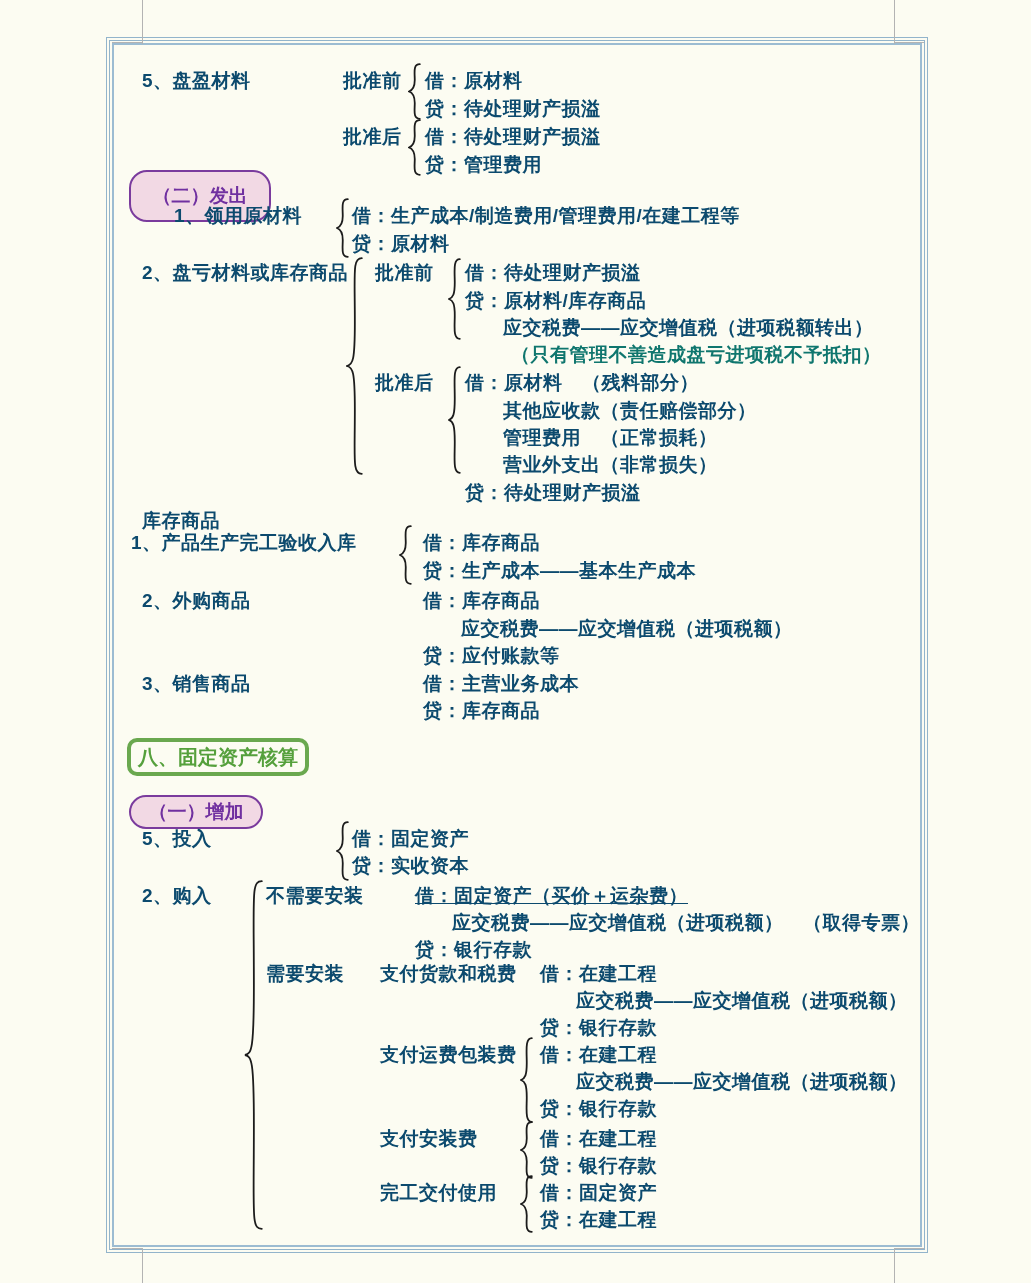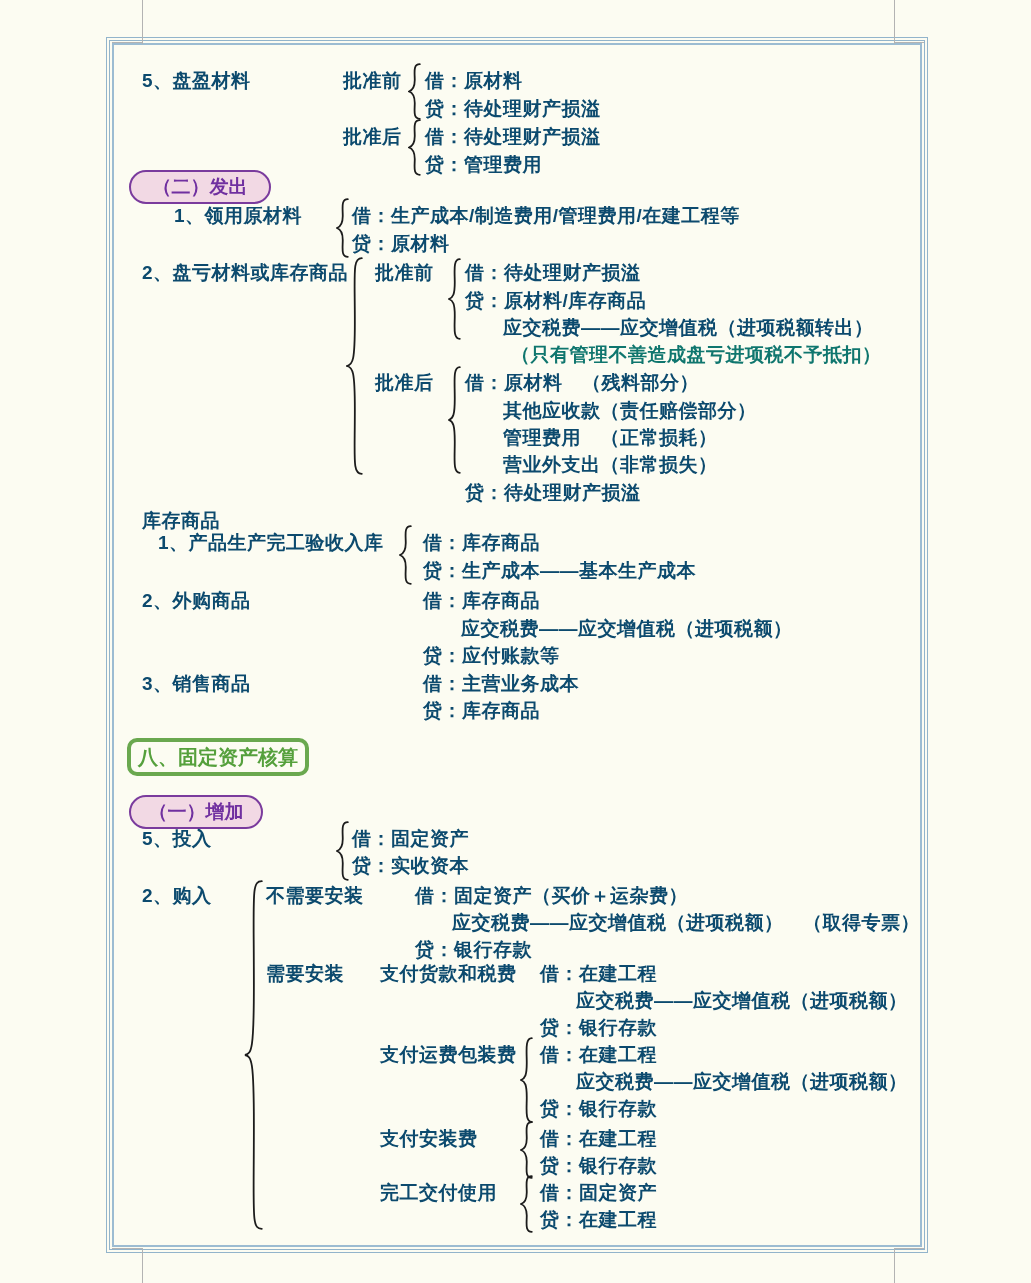--- a/index.html
+++ b/index.html
@@ -54,21 +54,21 @@
     <path d="M 11.8 1.2
              C 4.94 1.2, 6.76 9.120000000000001, 6.76 17.099999999999998
              C 6.76 23.5, 5.2 27, 1 28.5
              C 5.2 30, 6.76 33.5, 6.76 39.9
              C 6.76 47.879999999999995, 4.94 55.8, 11.8 55.8" fill="none" stroke="#1c1c1c" stroke-width="1.8" stroke-linecap="round"></path>
       </svg>
     </div>
   <div class="t" style="left:425px;top:124px;">借：待处理财产损溢</div>
   <div class="t" style="left:425px;top:152px;">贷：管理费用</div>
 
-  <div class="badge badge-purple" style="left:129px;top:170px;width:142px;height:34px;">（二）发出</div>
+  <div class="badge badge-purple" style="left:129px;top:170px;width:142px;height:52px;">（二）发出</div>
 
   <div class="t" style="left:142px;top:203px;margin-left:32px;">1、领用原材料</div>
   <div class="brace" style="left:336px;top:198px;">
       <svg width="13" height="60" viewBox="0 0 13 60">
     <path d="M 11.8 1.2
              C 4.94 1.2, 6.76 9.6, 6.76 18
              C 6.76 25, 5.2 28.5, 1 30
              C 5.2 31.5, 6.76 35, 6.76 42
              C 6.76 50.4, 4.94 58.8, 11.8 58.8" fill="none" stroke="#1c1c1c" stroke-width="1.8" stroke-linecap="round"></path>
       </svg>
@@ -110,21 +110,21 @@
              C 6.76 94, 4.94 106.8, 11.8 106.8" fill="none" stroke="#1c1c1c" stroke-width="1.8" stroke-linecap="round"></path>
       </svg>
     </div>
   <div class="t" style="left:465px;top:370px;">借：原材料　（残料部分）</div>
   <div class="t" style="left:503px;top:398px;">其他应收款（责任赔偿部分）</div>
   <div class="t" style="left:503px;top:425px;">管理费用　（正常损耗）</div>
   <div class="t" style="left:503px;top:452px;">营业外支出（非常损失）</div>
   <div class="t" style="left:465px;top:480px;">贷：待处理财产损溢</div>
 
   <div class="t" style="left:142px;top:508px;">库存商品</div>
-  <div class="t" style="left:158px;top:530px;">1、产品生产完工验收入库</div>
+  <div class="t" style="left:131px;top:530px;">1、产品生产完工验收入库</div>
   <div class="brace" style="left:399px;top:525px;">
       <svg width="13" height="60" viewBox="0 0 13 60">
     <path d="M 11.8 1.2
              C 4.94 1.2, 6.76 9.6, 6.76 18
              C 6.76 25, 5.2 28.5, 1 30
              C 5.2 31.5, 6.76 35, 6.76 42
              C 6.76 50.4, 4.94 58.8, 11.8 58.8" fill="none" stroke="#1c1c1c" stroke-width="1.8" stroke-linecap="round"></path>
       </svg>
     </div>
   <div class="t" style="left:423px;top:530px;">借：库存商品</div>
@@ -158,21 +158,21 @@
   <div class="brace" style="left:244px;top:880px;">
       <svg width="19" height="350" viewBox="0 0 19 350">
     <path d="M 17.8 1.2
              C 7.22 1.2, 9.88 14, 9.88 105
              C 9.88 170, 7.6000000000000005 173.5, 1 175
              C 7.6000000000000005 176.5, 9.88 180, 9.88 244.99999999999997
              C 9.88 336, 7.22 348.8, 17.8 348.8" fill="none" stroke="#1c1c1c" stroke-width="1.8" stroke-linecap="round"></path>
       </svg>
     </div>
   <div class="t" style="left:266px;top:883px;">不需要安装</div>
-  <div class="t" style="left:415px;top:883px;">借：固定资产（买价＋运杂费）</div>
+  <div class="t" style="left:415px;top:883px;text-decoration:underline;">借：固定资产（买价＋运杂费）</div>
   <div class="t" style="left:452px;top:910px;">应交税费——应交增值税（进项税额）　（取得专票）</div>
   <div class="t" style="left:415px;top:937px;">贷：银行存款</div>
 
   <div class="t" style="left:266px;top:961px;">需要安装</div>
   <div class="t" style="left:380px;top:961px;">支付货款和税费</div>
   <div class="t" style="left:540px;top:961px;">借：在建工程</div>
   <div class="t" style="left:576px;top:988px;">应交税费——应交增值税（进项税额）</div>
   <div class="t" style="left:540px;top:1015px;">贷：银行存款</div>
 
   <div class="t" style="left:380px;top:1042px;">支付运费包装费</div>

